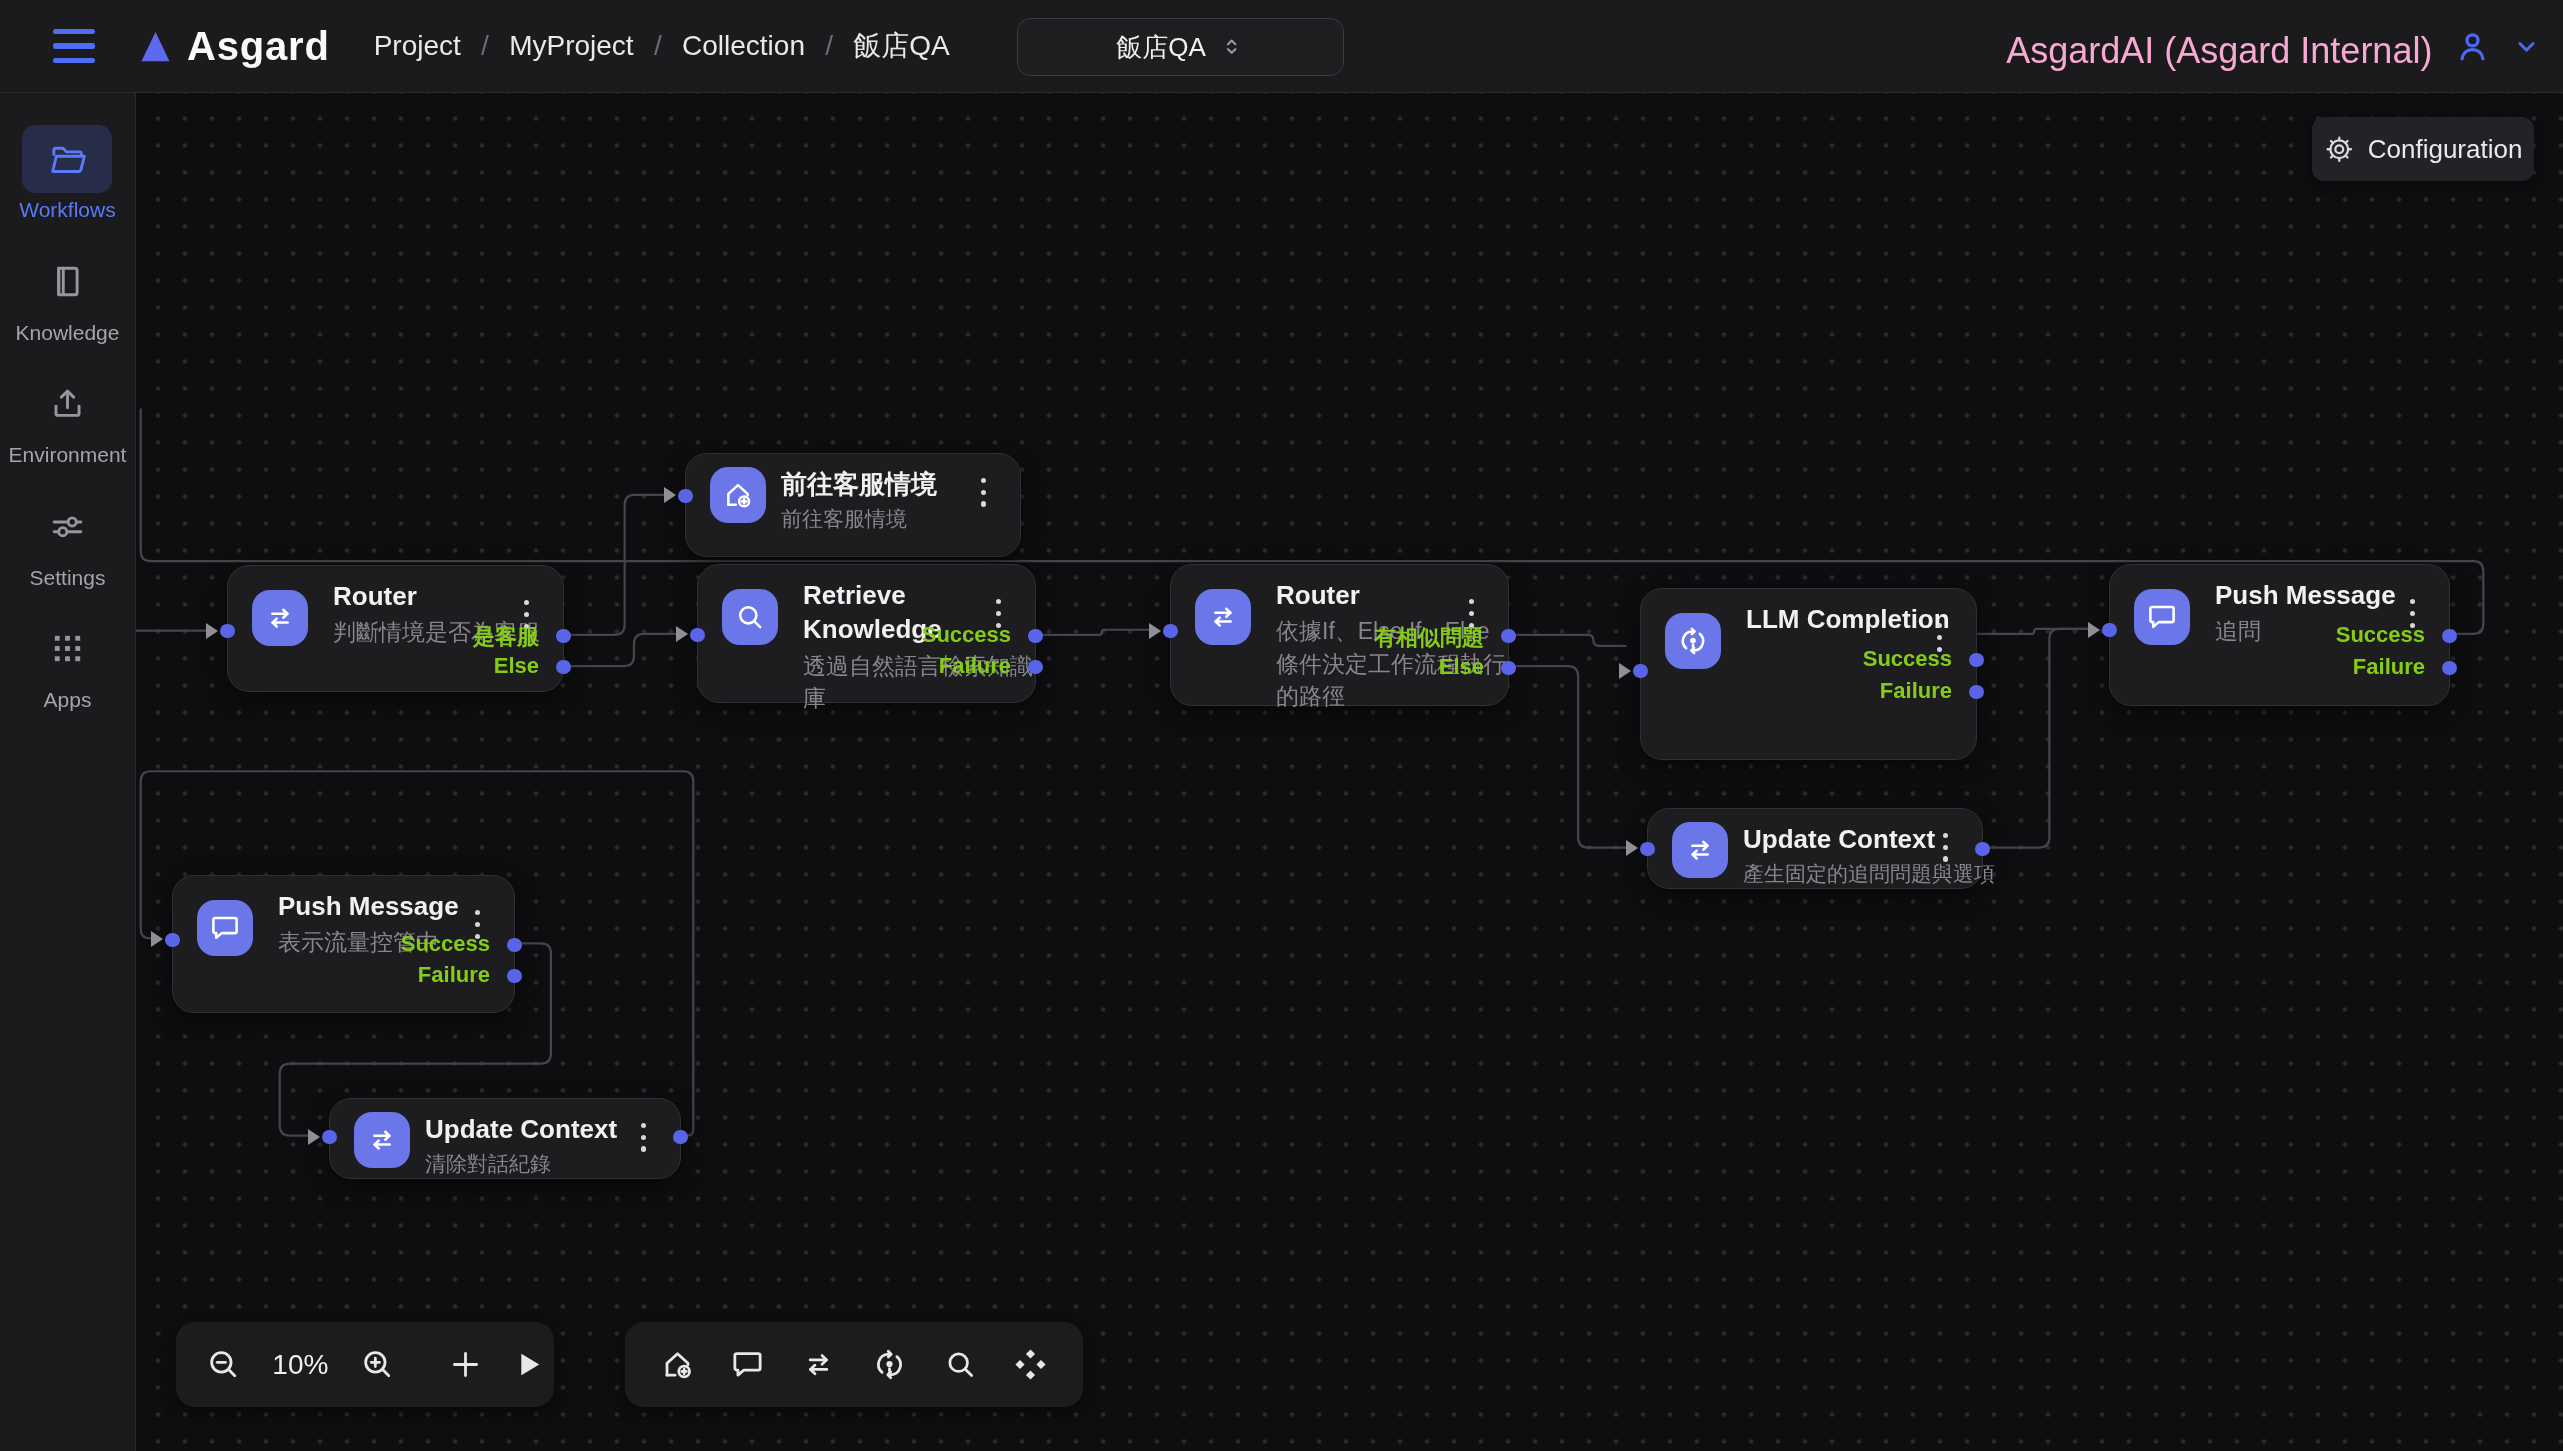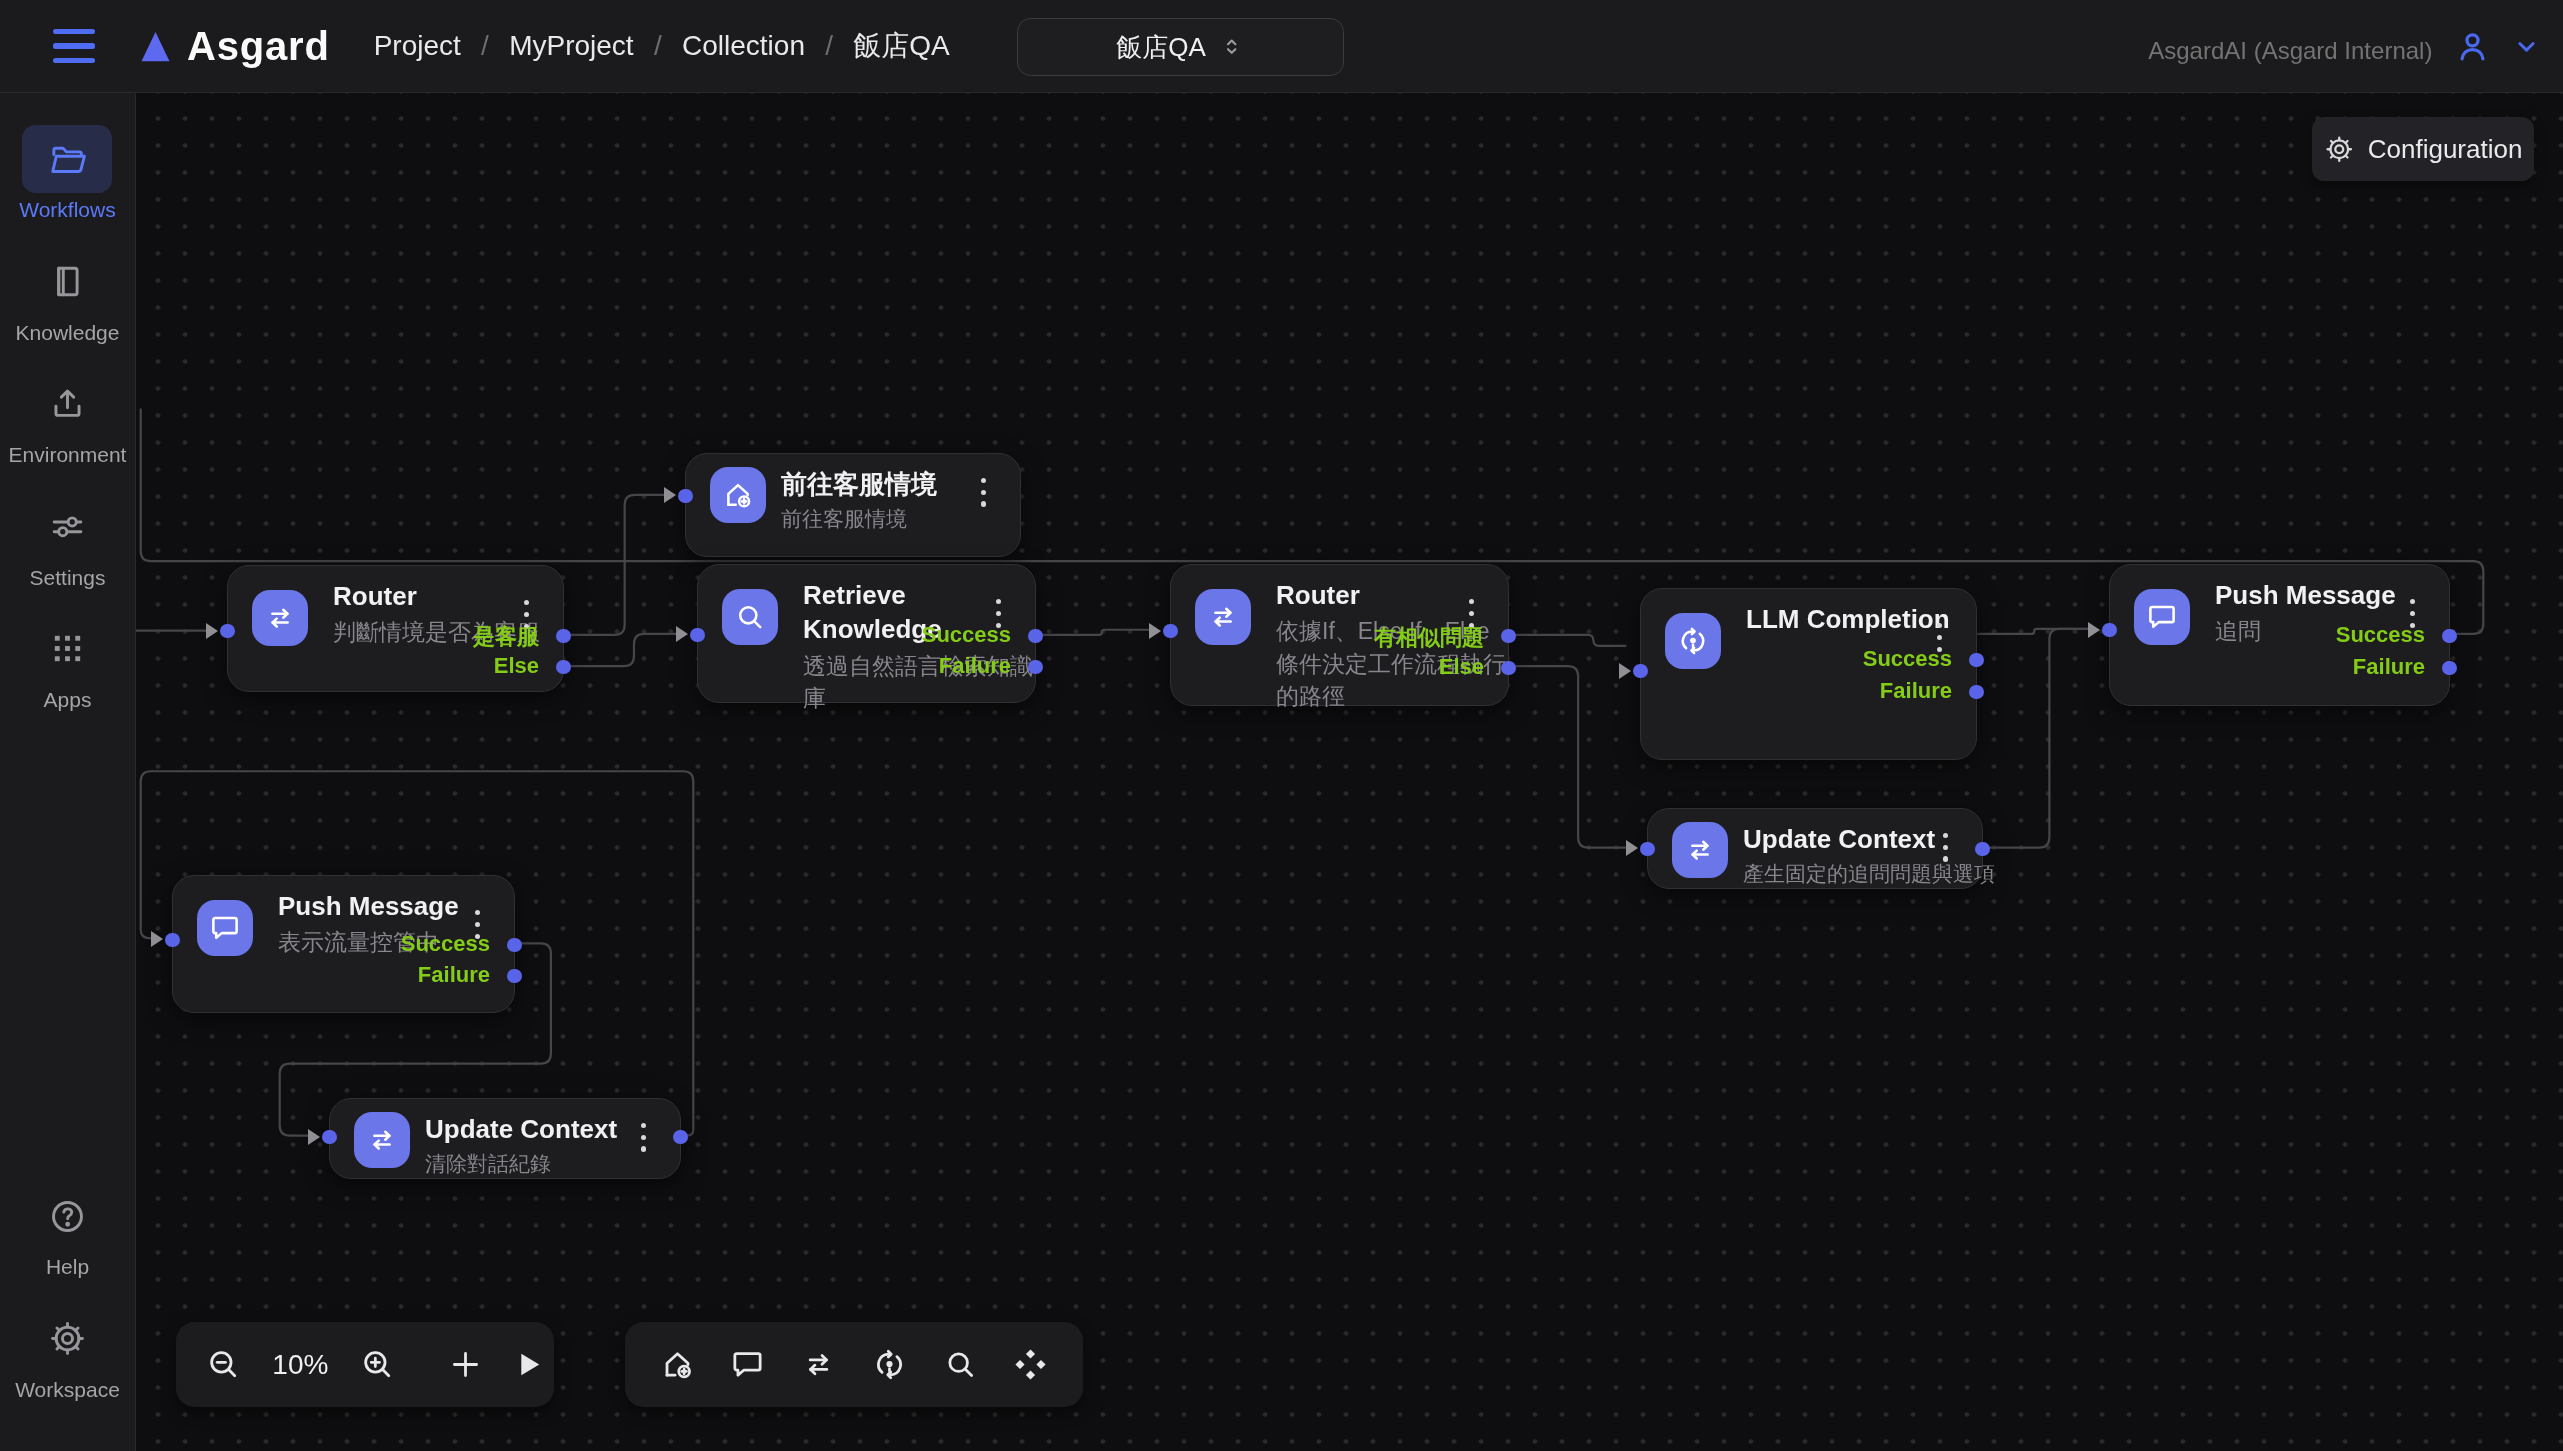--- a/index.html
+++ b/index.html
@@ -15,21 +15,21 @@
   .brand { display:flex; align-items:center; margin-left:41px; }
   .brand .tri { width:39px; height:39px; color:#5d6af0; }
   .brand .brand-name { font-size:40px; font-weight:600; letter-spacing:0.8px; color:#fafafa; margin-left:12px; }
   .crumbs { display:flex; align-items:center; margin-left:44px; font-size:28px; color:#e9e9eb; gap:20.3px; }
   .crumbs .sep { color:#6d6d72; font-weight:400; }
   .wf-select { position:absolute; left:1017px; top:18px; width:327px; height:58px; border:1.7px solid #3c3c40;
     border-radius:13.6px; display:flex; align-items:center; justify-content:center; gap:13.6px;
     font-size:26px; color:#f0f0f2; cursor:pointer; background:#1e1e21; }
   .wf-select .icon { width:25.4px; height:25.4px; color:#9a9aa0; }
   .account { position:absolute; right:22px; top:0; height:93px; display:flex; align-items:center; gap:20.3px; }
-  .account .acct-label { font-size:24px; color:#737373;margin-top:8px; }
+  .account .acct-label { font-size:36px; color:#f9a8d4;margin-top:8px; }
   .account .icon-person { width:39px; height:39px; color:#4a68f0; cursor:pointer; }
   .account .icon-chev { width:29px; height:29px; color:#4a68f0; cursor:pointer; }
 
   
   .sidebar { position:absolute; left:0; top:93px; width:136px; height:1358px; background:#1b1b1d;
     border-right:0.8px solid #29292c; display:flex; flex-direction:column; align-items:center; z-index:19;
     padding-top:32px; }
   .side-item { display:flex; flex-direction:column; align-items:center; margin-bottom:25.4px; cursor:pointer; }
   .side-item .tile { width:90px; height:68px; border-radius:13.6px; display:flex; align-items:center; justify-content:center; color:#96969b; }
   .side-item .icon { width:39px; height:39px; }
@@ -174,42 +174,20 @@
               <rect x="16.8" y="10.5" width="3" height="3"></rect>
               <rect x="4.2" y="16.8" width="3" height="3"></rect>
               <rect x="10.5" y="16.8" width="3" height="3"></rect>
               <rect x="16.8" y="16.8" width="3" height="3"></rect>
             </g>
           </svg>
         </span>
         <span class="side-label">Apps</span>
       </div>
     </div>
-  <div class="side-footer" id="side-footer">
-      <div class="side-item">
-        <span class="tile">
-          <svg class="icon " viewBox="0 0 24 24" fill="none" stroke="currentColor" stroke-width="1.8" stroke-linecap="round" stroke-linejoin="round">
-            <circle cx="12" cy="12" r="8.6"></circle>
-            <path d="M9.7 9.3c.3-1.3 1.3-2 2.5-2 1.4 0 2.4.9 2.4 2.1 0 1-.6 1.6-1.5 2.2-.8.5-1 .9-1 1.8"></path>
-            <circle cx="12.1" cy="16.8" r=".6" fill="currentColor"></circle>
-          </svg>
-        </span>
-        <span class="side-label">Help</span>
-      </div>
-      <div class="side-item">
-        <span class="tile">
-          <svg class="icon " viewBox="0 0 24 24" fill="none" stroke="currentColor" stroke-width="1.8" stroke-linecap="round" stroke-linejoin="round">
-            <circle cx="12" cy="12" r="3.1"></circle>
-            <circle cx="12" cy="12" r="7"></circle>
-            <path d="M12 2.8v2.2M12 19v2.2M2.8 12H5M19 12h2.2M5.5 5.5l1.6 1.6M16.9 16.9l1.6 1.6M18.5 5.5l-1.6 1.6M7.1 16.9l-1.6 1.6"></path>
-          </svg>
-        </span>
-        <span class="side-label">Workspace</span>
-      </div>
-    </div>
 </div>
 
 <div class="canvas"></div>
 <svg id="edge-layer" viewBox="0 0 3024 1712" width="2563" height="1451">
     <path d="M160 744 L252 744" fill="none" stroke="#45454a" stroke-width="2.6"></path>
     <path d="M666 749 L725 749 Q737 749 737 737 L737 596 Q737 584 749 584 L792 584" fill="none" stroke="#45454a" stroke-width="2.6"></path>
     <path d="M666 786 L736 786 Q748 786 748 774 L748 760 Q748 748 760 748 L806 748" fill="none" stroke="#45454a" stroke-width="2.6"></path>
     <path d="M1222 749 L1297 749 Q1300 749 1300 746 L1300 746 Q1300 743 1303 743 L1364 743" fill="none" stroke="#45454a" stroke-width="2.6"></path>
     <path d="M1780 749 L1873.5 749 Q1880 749 1880 755.5 L1880 755.5 Q1880 762 1886.5 762 L1919 762" fill="none" stroke="#45454a" stroke-width="2.6"></path>
     <path d="M1780 786 L1850 786 Q1862 786 1862 798 L1862 988 Q1862 1000 1874 1000 L1927 1000" fill="none" stroke="#45454a" stroke-width="2.6"></path>

